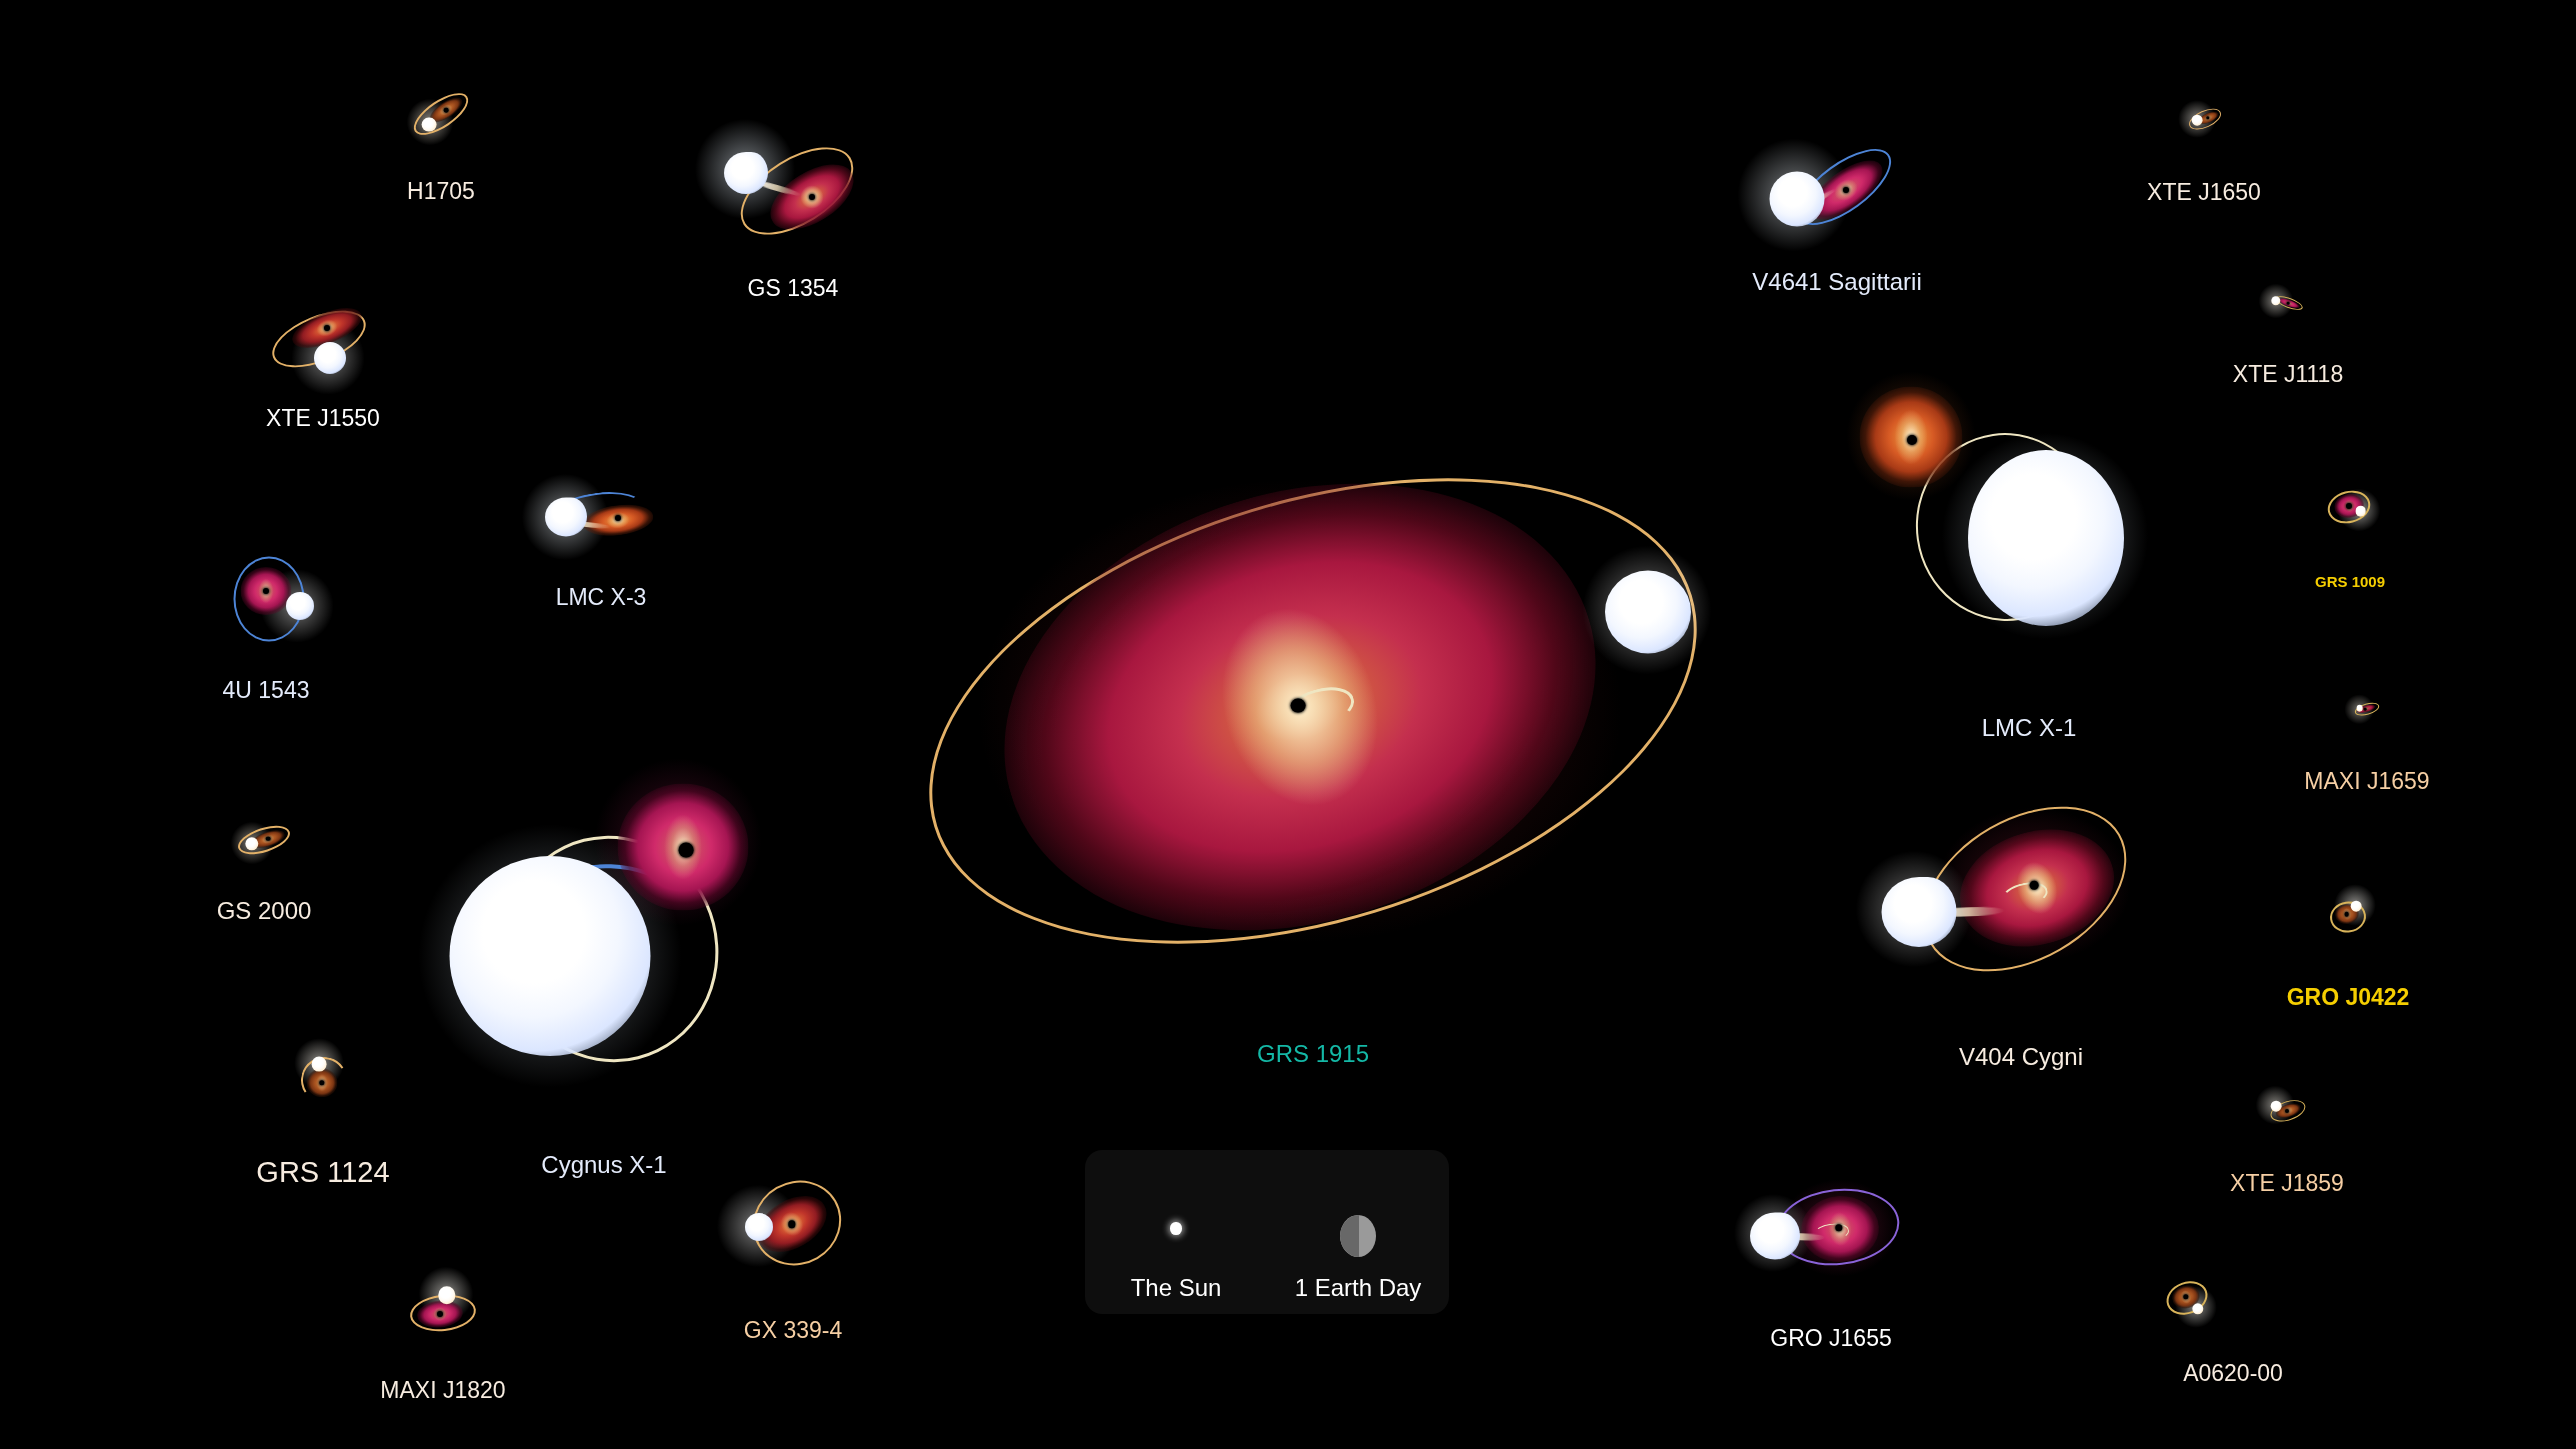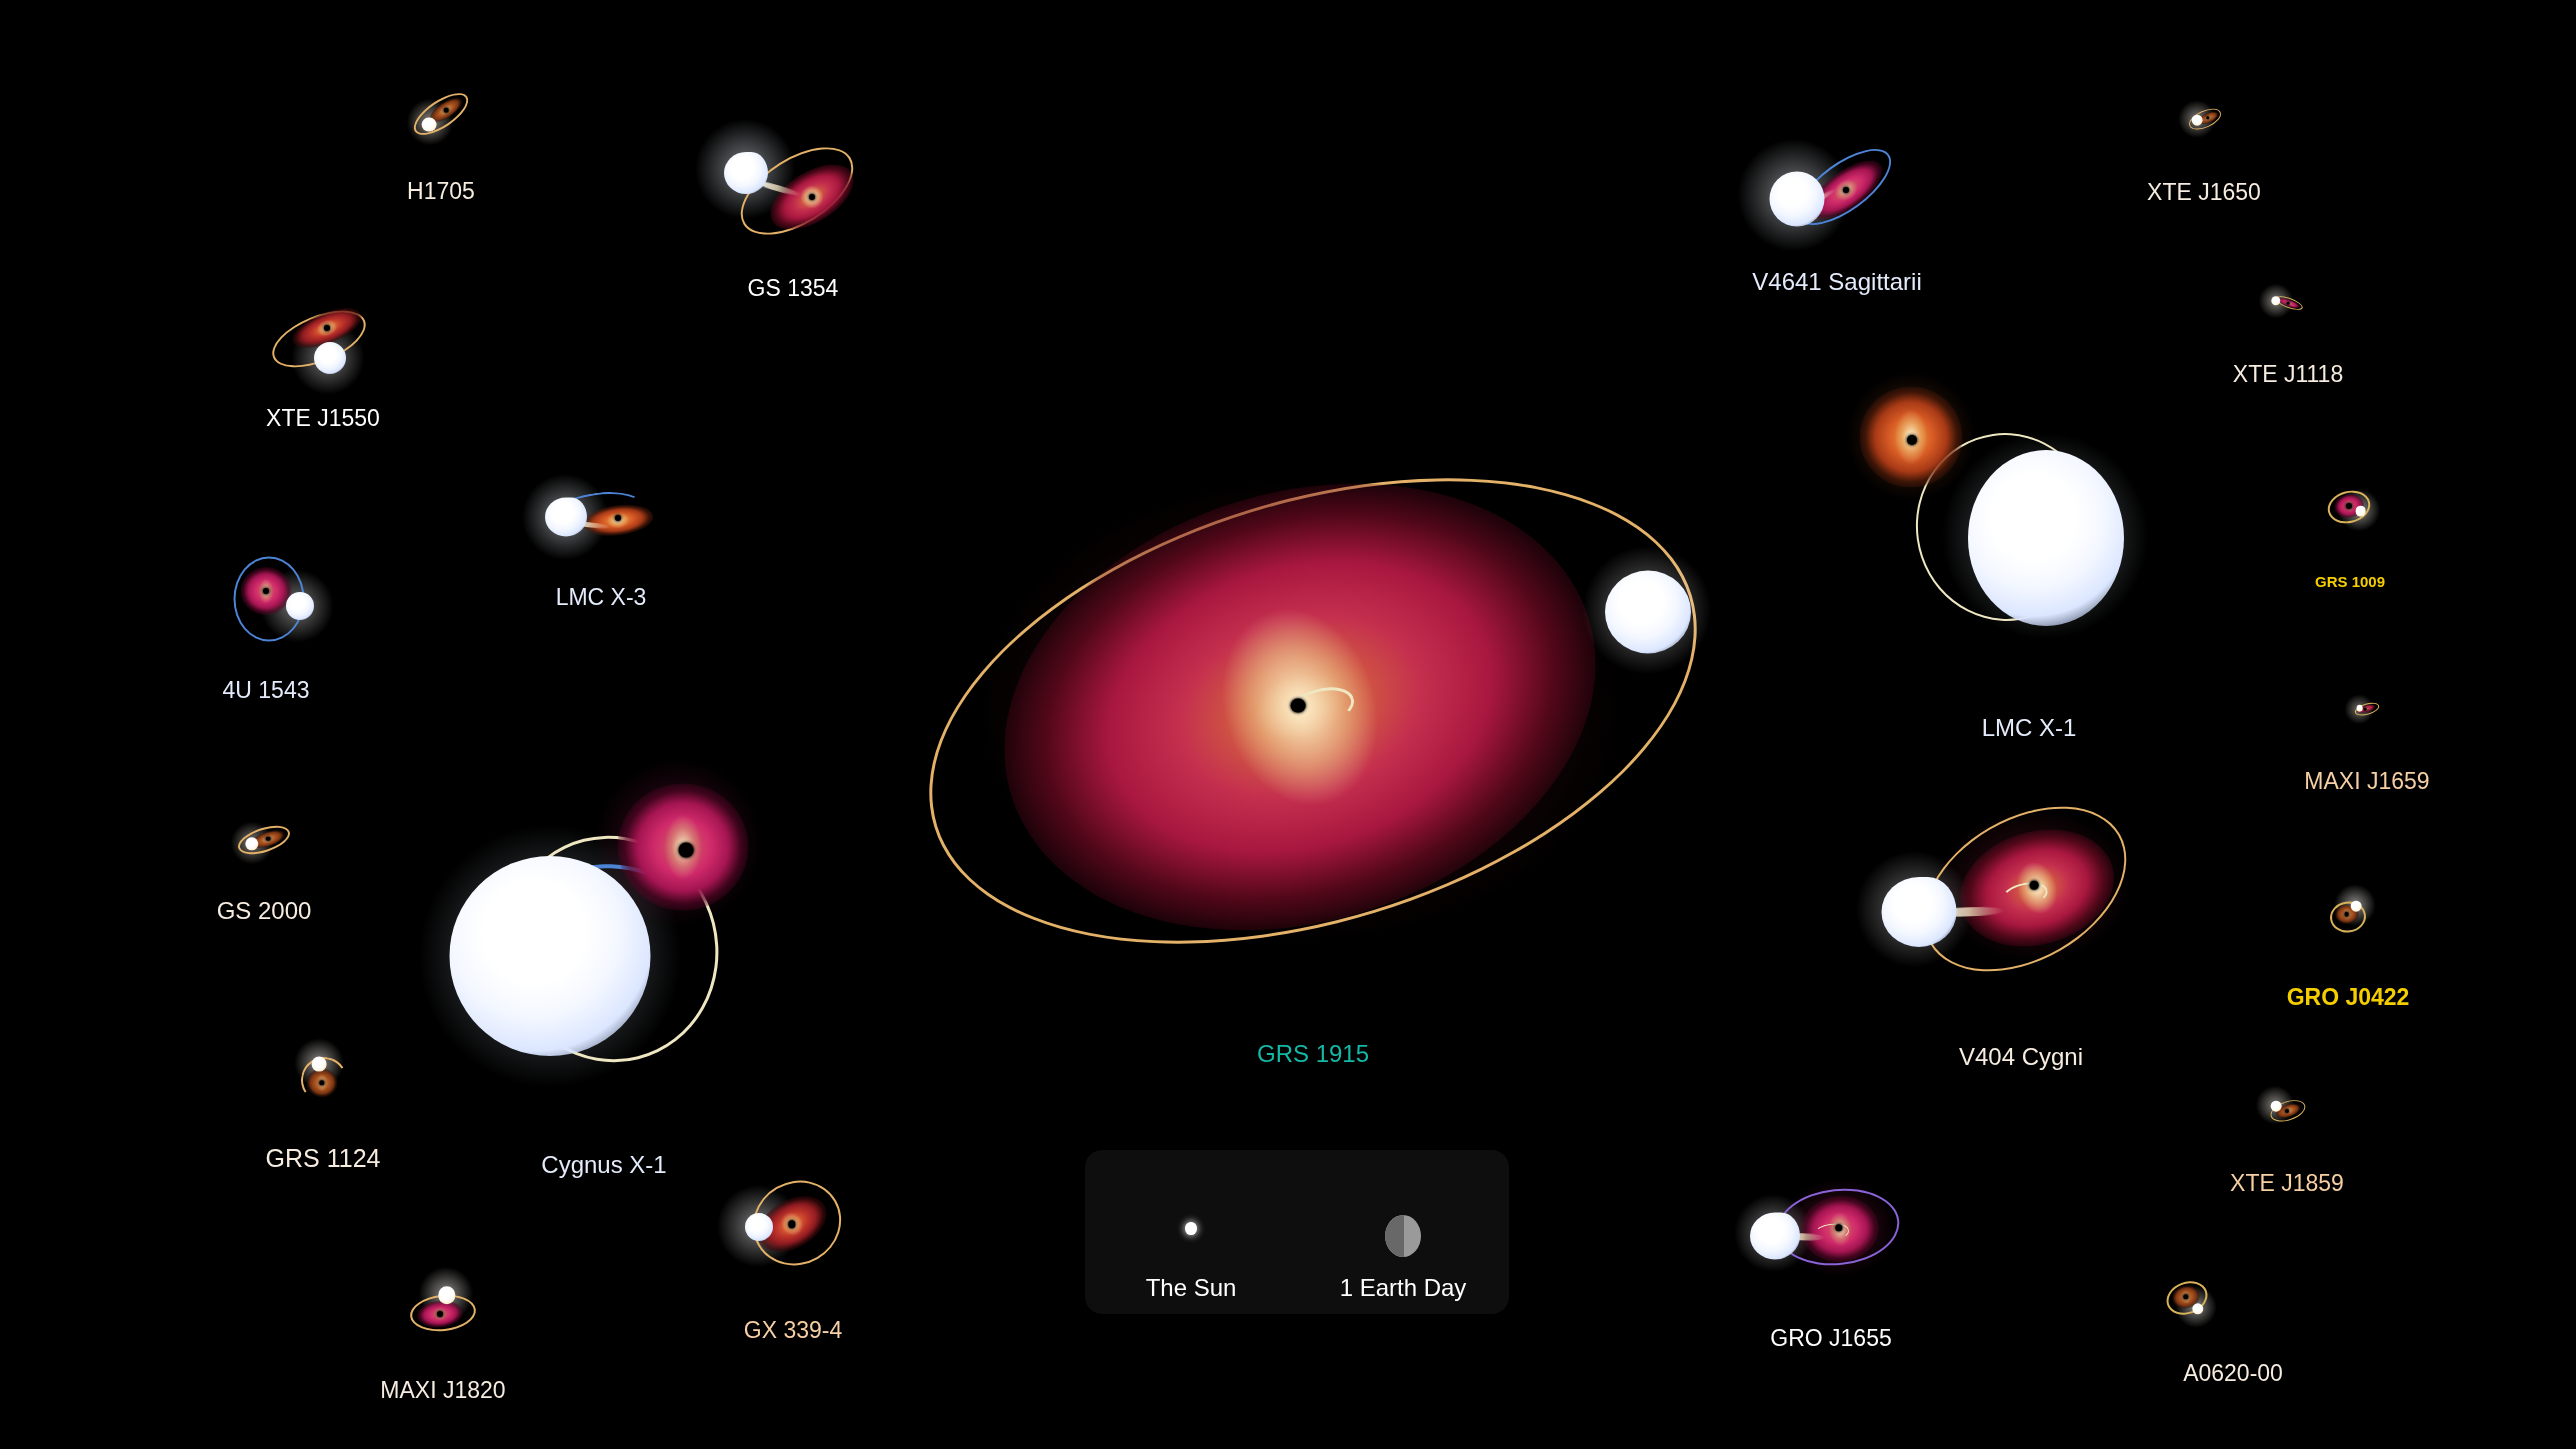--- a/index.html
+++ b/index.html
@@ -205,21 +205,21 @@
   </div>
 
   <div class="sys" style="left:323px;top:1080px;">
     <div class="art">
       <div class="glow" style="left:-4px;top:-17.4px;width:50px;height:50px;background:radial-gradient(circle,rgba(255,250,240,.55),rgba(255,225,190,0) 70%);"></div>
       <div class="orbit half tan" style="--rot:12deg;left:1.3px;top:0px;width:42px;height:42px;border-width:2px;"></div>
       <div class="disk brown" style="--rot:0deg;left:-1.3px;top:2.7px;width:31px;height:29.5px;"></div>
       <div class="bh" style="left:-1.3px;top:2.7px;width:5.4px;height:5.4px;"></div>
       <div class="star warm" style="left:-4px;top:-16px;width:14.8px;height:14.8px;"></div>
     </div>
-    <div class="label" style="top:64px;font-size:25px;color:#f7ece0;">GRS 1124</div>
+    <div class="label" style="top:76px;font-size:29px;color:#f7ece0;">GRS 1124</div>
   </div>
 
   <div class="sys" style="left:604px;top:936px;">
     <div class="art">
       <div class="glow" style="left:-54px;top:20px;width:282px;height:282px;background:radial-gradient(circle,rgba(225,240,255,.40),rgba(180,215,255,0) 66%);"></div>
       <div class="glow" style="left:74px;top:-94px;width:174px;height:174px;background:radial-gradient(circle,rgba(230,40,120,.28),rgba(200,20,90,0) 68%);"></div>
       <div class="orbit cream" style="--rot:-14deg;left:6.7px;top:13.4px;width:208px;height:221px;border-width:3.4px;"></div>
       <div class="orbit half blue" style="--rot:-6deg;left:-5.4px;top:2.7px;width:195px;height:141px;border-width:4.7px;"></div>
       <div class="disk magenta" style="--rot:0deg;left:79px;top:-89px;width:131px;height:127px;"></div>
       <div class="bh" style="left:82px;top:-86px;width:14.8px;height:14.8px;"></div>
@@ -385,21 +385,21 @@
     <div class="art">
       <div class="glow" style="left:9.4px;top:9.4px;width:42px;height:42px;background:radial-gradient(circle,rgba(255,252,246,.52),rgba(255,232,200,0) 70%);"></div>
       <div class="orbit gold" style="--rot:-20deg;left:0px;top:0px;width:38px;height:28px;border-width:2px;"></div>
       <div class="disk brown" style="--rot:-14deg;left:-1.3px;top:-1.3px;width:28px;height:23px;"></div>
       <div class="bh" style="left:-1.3px;top:-1.3px;width:5.4px;height:5.4px;"></div>
       <div class="star warm" style="left:10.7px;top:10.7px;width:11.4px;height:11.4px;"></div>
     </div>
     <div class="label" style="top:62px;font-size:23px;color:#f7ece0;margin-left:46px;">A0620-00</div>
   </div>
 
-  <div class="legend" style="left:1085px;top:1150px;width:424px;height:164px;text-align:center;">
+  <div class="legend" style="left:1085px;top:1150px;width:364px;height:164px;text-align:center;">
     <div class="legend-item" style="width:50%;padding-bottom:24px;">
       <div class="sun-dot" style="width:11.4px;height:12.7px;margin-bottom:39px;"></div>
       <div class="legend-text">The Sun</div>
     </div>
     <div class="legend-item" style="width:50%;padding-bottom:24px;">
       <div class="earth-day" style="width:36px;height:42px;margin-bottom:17.4px;">
         <div class="dark-half"></div>
       </div>
       <div class="legend-text">1 Earth Day</div>
     </div>

